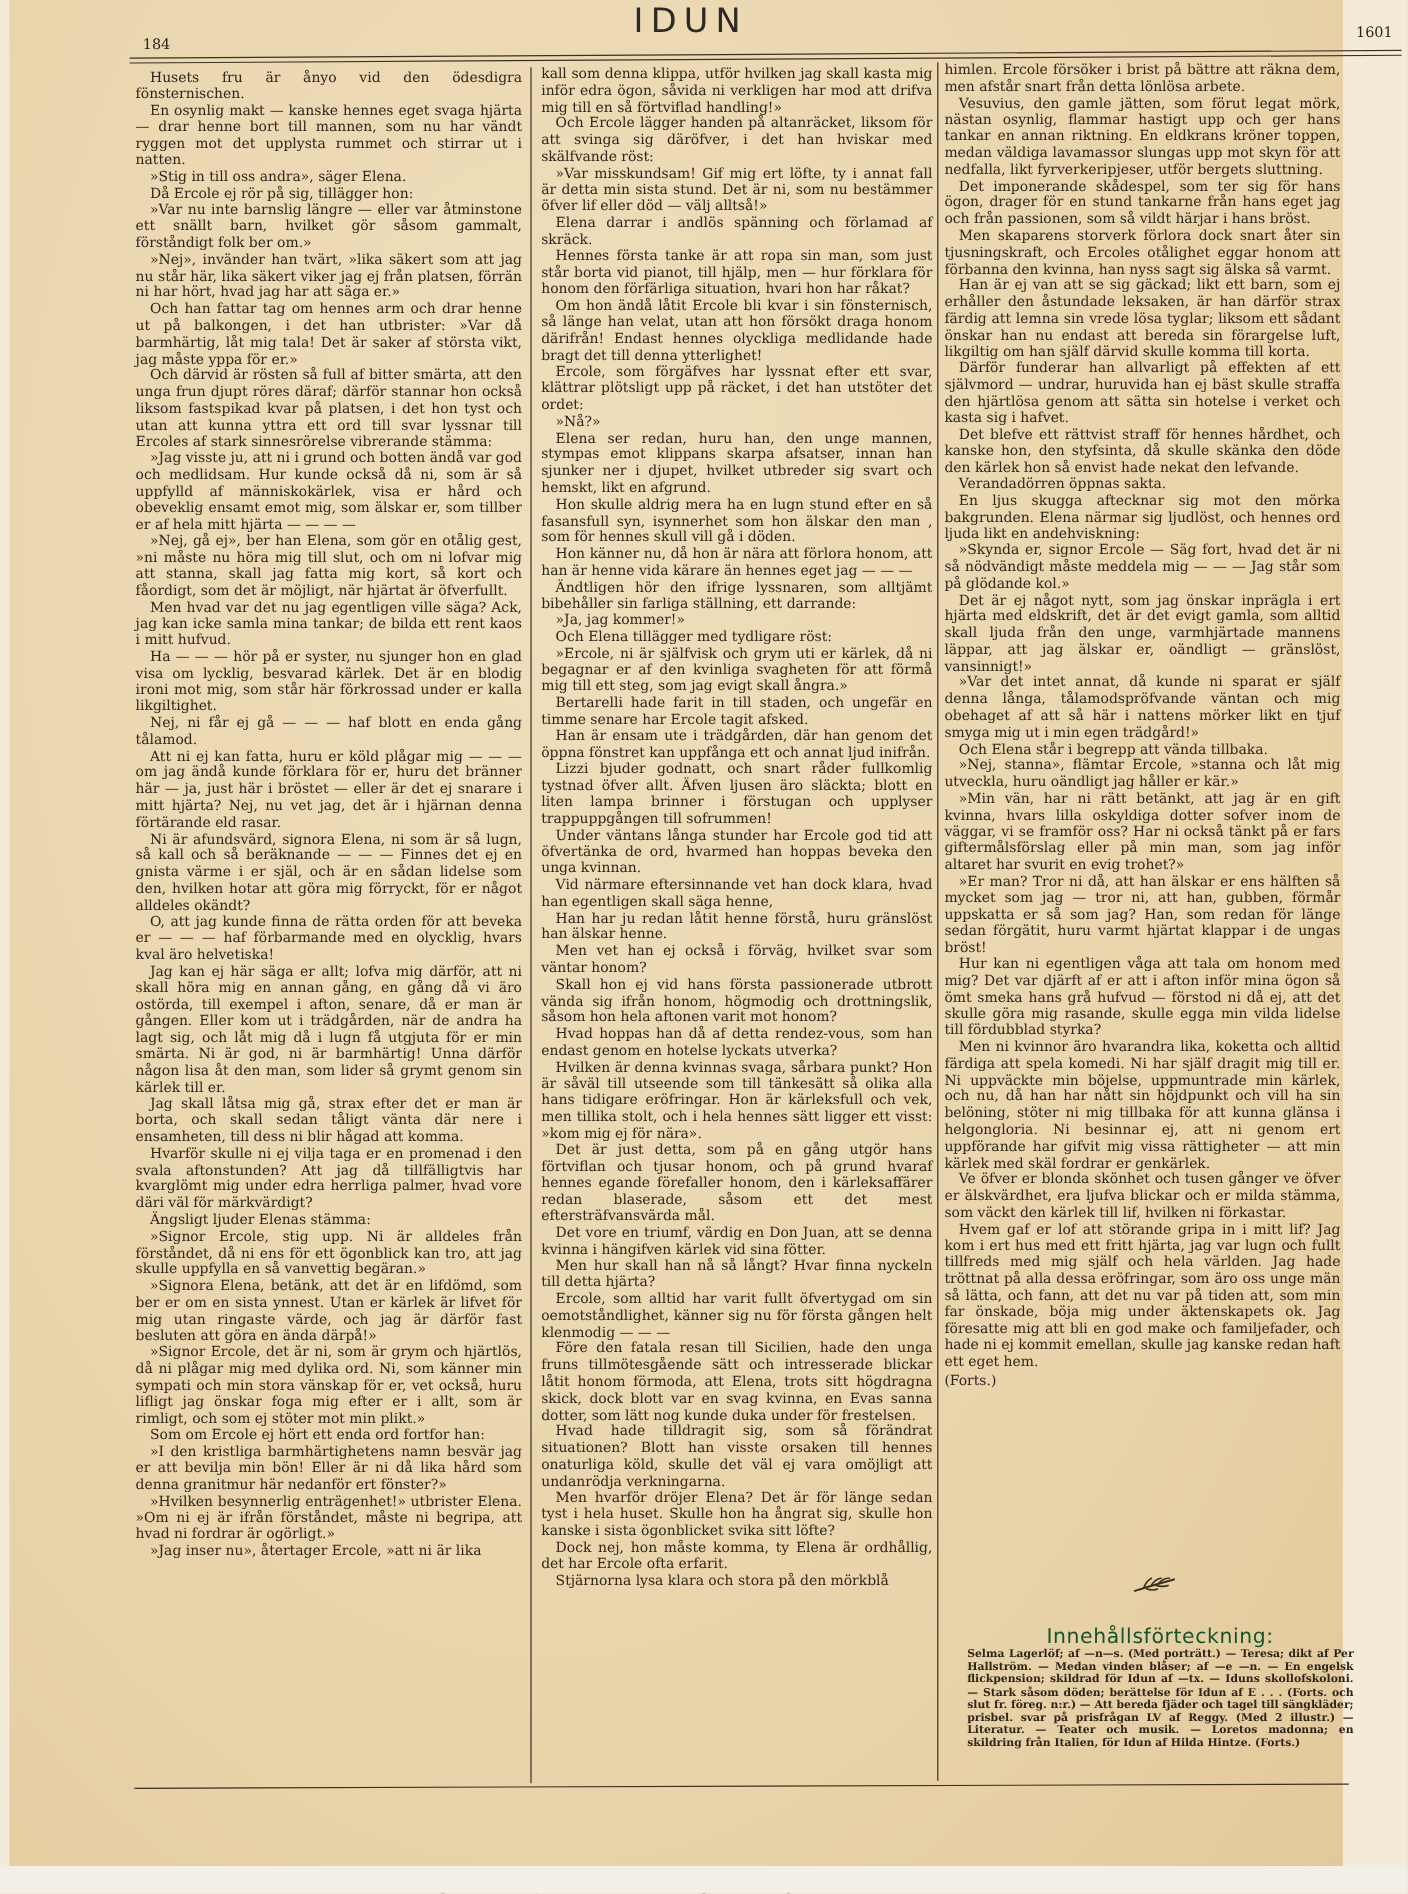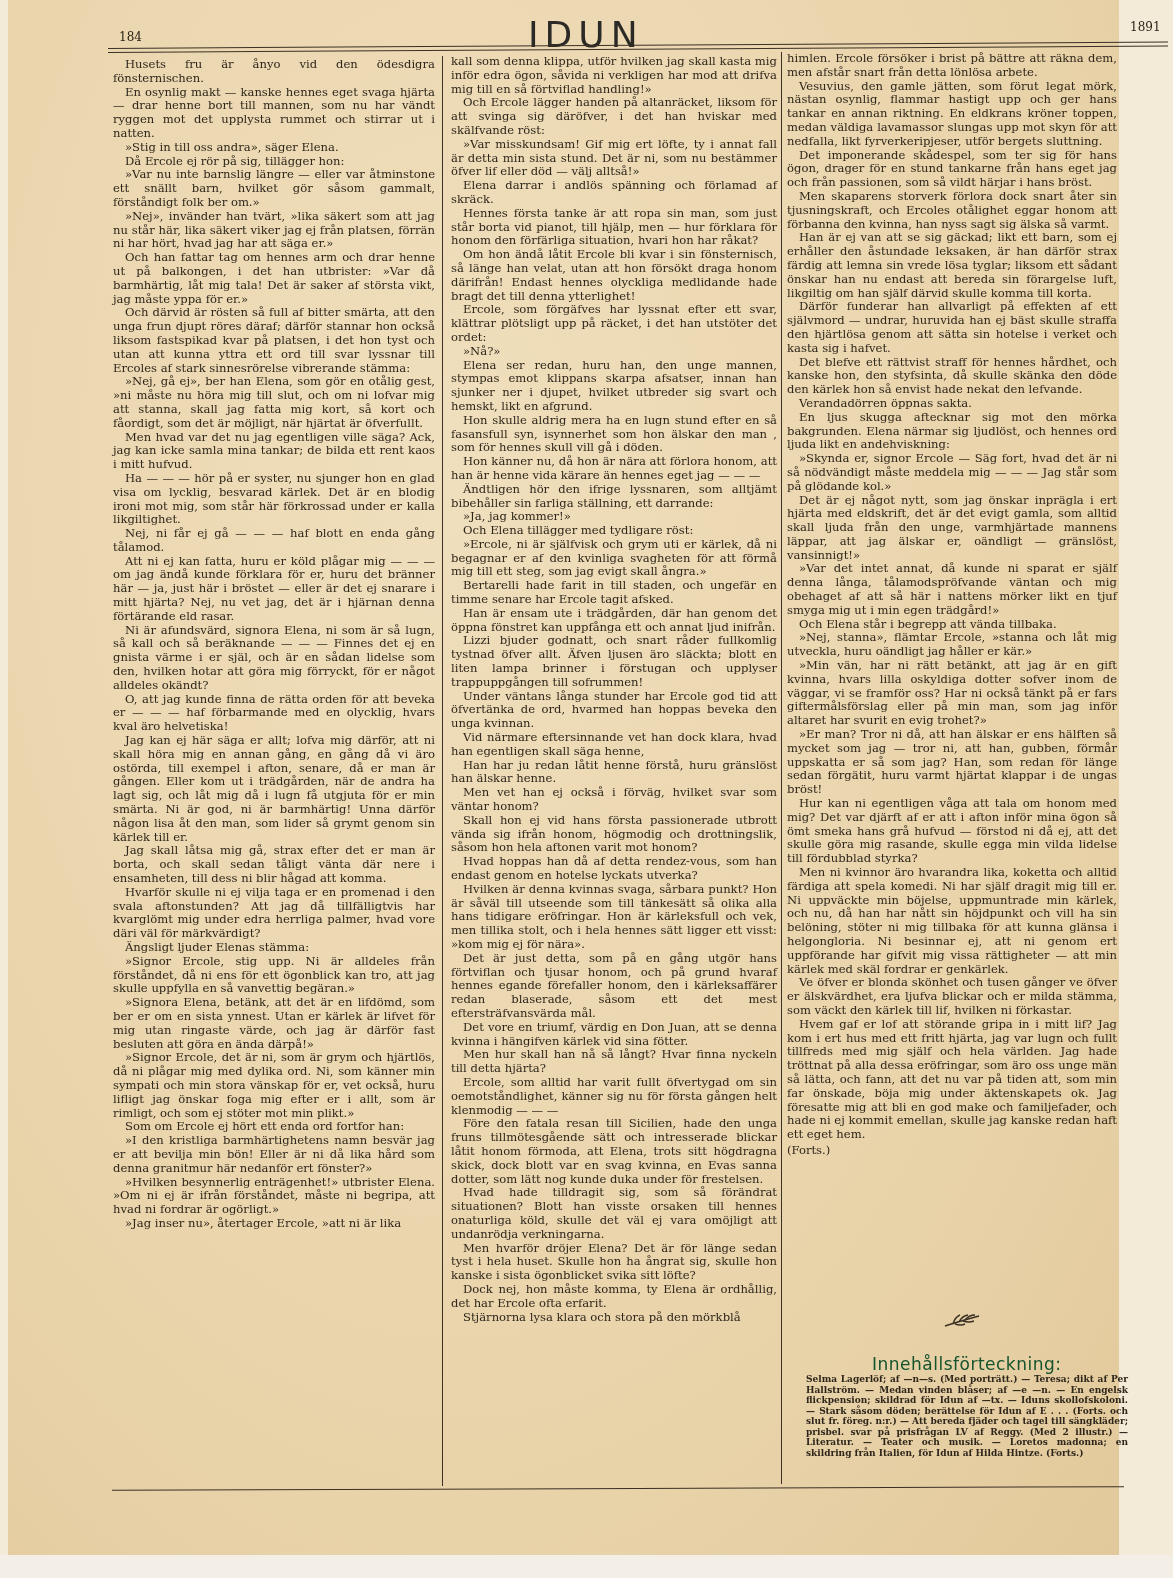--- a/index.html
+++ b/index.html
@@ -12,21 +12,21 @@
   }
   .page {
     position: absolute; left: 8px; top: 0; width: 1111px; height: 1560px;
     background: #ecd9b4;
     background-image: radial-gradient(ellipse at 40% 30%, #f0dfbd 0%, #e8d2a8 70%, #e2c99b 100%);
   }
   .bottom-fade {
     position: absolute; left: 0; top: 1555px; width: 1173px; height: 23px; background: #f4efe6;
   }
   .folio-left { position: absolute; left: 111px; top: 30px; font-size: 12px; }
-  .masthead { position: absolute; left: 520px; top: 14px; font-family: "DejaVu Sans", sans-serif; font-size: 36px; letter-spacing: 6px; color: #2c2a26; }
+  .masthead { position: absolute; left: 520px; top: 1px; font-family: "DejaVu Sans", sans-serif; font-size: 28px; letter-spacing: 6px; color: #2c2a26; }
   .folio-right { position: absolute; left: 1122px; top: 20px; font-size: 12px; }
   .rule-top {
     position: absolute; left: 108px; top: 48px; width: 1060px; height: 3px;
     border-top: 1.5px solid #3a3024; border-bottom: 1px solid #3a3024;
     transform: rotate(-0.35deg); transform-origin: left top;
   }
   .col {
     position: absolute; top: 58px; font-size: 11.6px; line-height: 13.8px;
     text-align: justify; hyphens: manual; color: #2e261b;
   }
@@ -60,36 +60,37 @@
   .ad-line2 { margin-left: -20px; }
   .ad-line3 { margin-left: -20px; display: flex; justify-content: space-between; align-items: baseline; flex-direction: column; }
   .jeweler { font-family: "DejaVu Serif", serif; font-style: normal; font-weight: bold; font-size: 20px; letter-spacing: 0.5px; margin-right: 38px; }
 </style>
 </head>
 <body>
 
 <div class="page">
   <span class="folio-left">184</span>
   <span class="masthead">IDUN</span>
-  <span class="folio-right">1891</span>
+  <span class="folio-right">1601</span>
 </div>
 <div class="rule-top"></div>
 
 <div class="vrule vr1"></div>
 <div class="vrule vr2"></div>
 
 <div class="col col1" id="col0">
     <p>Husets fru är ånyo vid den ödesdigra fönsternischen.</p>
     <p>En osynlig makt — kanske hennes eget svaga hjärta — drar henne bort till mannen, som nu har vändt ryggen mot det upplysta rummet och stirrar ut i natten.</p>
     <p>»Stig in till oss andra», säger Elena.</p>
     <p>Då Ercole ej rör på sig, tillägger hon:</p>
     <p>»Var nu inte barnslig längre — eller var åtminstone ett snällt barn, hvilket gör såsom gammalt, förståndigt folk ber om.»</p>
     <p>»Nej», invänder han tvärt, »lika säkert som att jag nu står här, lika säkert viker jag ej från platsen, förrän ni har hört, hvad jag har att säga er.»</p>
     <p>Och han fattar tag om hennes arm och drar henne ut på balkongen, i det han utbrister: »Var då barmhärtig, låt mig tala! Det är saker af största vikt, jag måste yppa för er.»</p>
     <p>Och därvid är rösten så full af bitter smärta, att den unga frun djupt röres däraf; därför stannar hon också liksom fastspikad kvar på platsen, i det hon tyst och utan att kunna yttra ett ord till svar lyssnar till Ercoles af stark sinnesrörelse vibrerande stämma:</p>
+    <p>»Jag visste ju, att ni i grund och botten ändå var god och medlidsam. Hur kunde också då ni, som är så uppfylld af människokärlek, visa er hård och obeveklig ensamt emot mig, som älskar er, som tillber er af hela mitt hjärta — — — —</p>
     <p>»Nej, gå ej», ber han Elena, som gör en otålig gest, »ni måste nu höra mig till slut, och om ni lofvar mig att stanna, skall jag fatta mig kort, så kort och fåordigt, som det är möjligt, när hjärtat är öfverfullt.</p>
     <p>Men hvad var det nu jag egentligen ville säga? Ack, jag kan icke samla mina tankar; de bilda ett rent kaos i mitt hufvud.</p>
     <p>Ha — — — hör på er syster, nu sjunger hon en glad visa om lycklig, besvarad kärlek. Det är en blodig ironi mot mig, som står här förkrossad under er kalla likgiltighet.</p>
     <p>Nej, ni får ej gå — — — haf blott en enda gång tålamod.</p>
     <p>Att ni ej kan fatta, huru er köld plågar mig — — — om jag ändå kunde förklara för er, huru det bränner här — ja, just här i bröstet — eller är det ej snarare i mitt hjärta? Nej, nu vet jag, det är i hjärnan denna förtärande eld rasar.</p>
     <p>Ni är afundsvärd, signora Elena, ni som är så lugn, så kall och så beräknande — — — Finnes det ej en gnista värme i er själ, och är en sådan lidelse som den, hvilken hotar att göra mig förryckt, för er något alldeles okändt?</p>
     <p>O, att jag kunde finna de rätta orden för att beveka er — — — haf förbarmande med en olycklig, hvars kval äro helvetiska!</p>
     <p>Jag kan ej här säga er allt; lofva mig därför, att ni skall höra mig en annan gång, en gång då vi äro ostörda, till exempel i afton, senare, då er man är gången. Eller kom ut i trädgården, när de andra ha lagt sig, och låt mig då i lugn få utgjuta för er min smärta. Ni är god, ni är barmhärtig! Unna därför någon lisa åt den man, som lider så grymt genom sin kärlek till er.</p>
     <p>Jag skall låtsa mig gå, strax efter det er man är borta, och skall sedan tåligt vänta där nere i ensamheten, till dess ni blir hågad att komma.</p>
     <p>Hvarför skulle ni ej vilja taga er en promenad i den svala aftonstunden? Att jag då tillfälligtvis har kvarglömt mig under edra herrliga palmer, hvad vore däri väl för märkvärdigt?</p>

